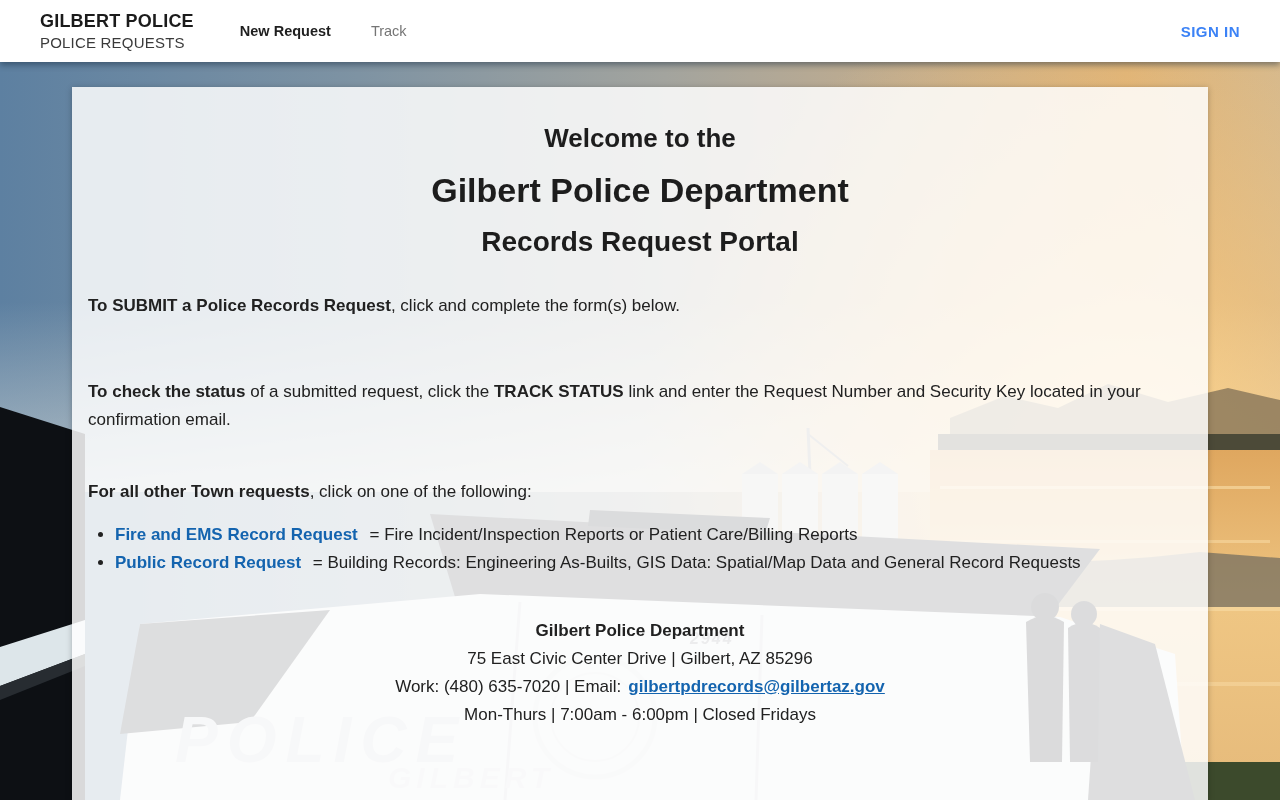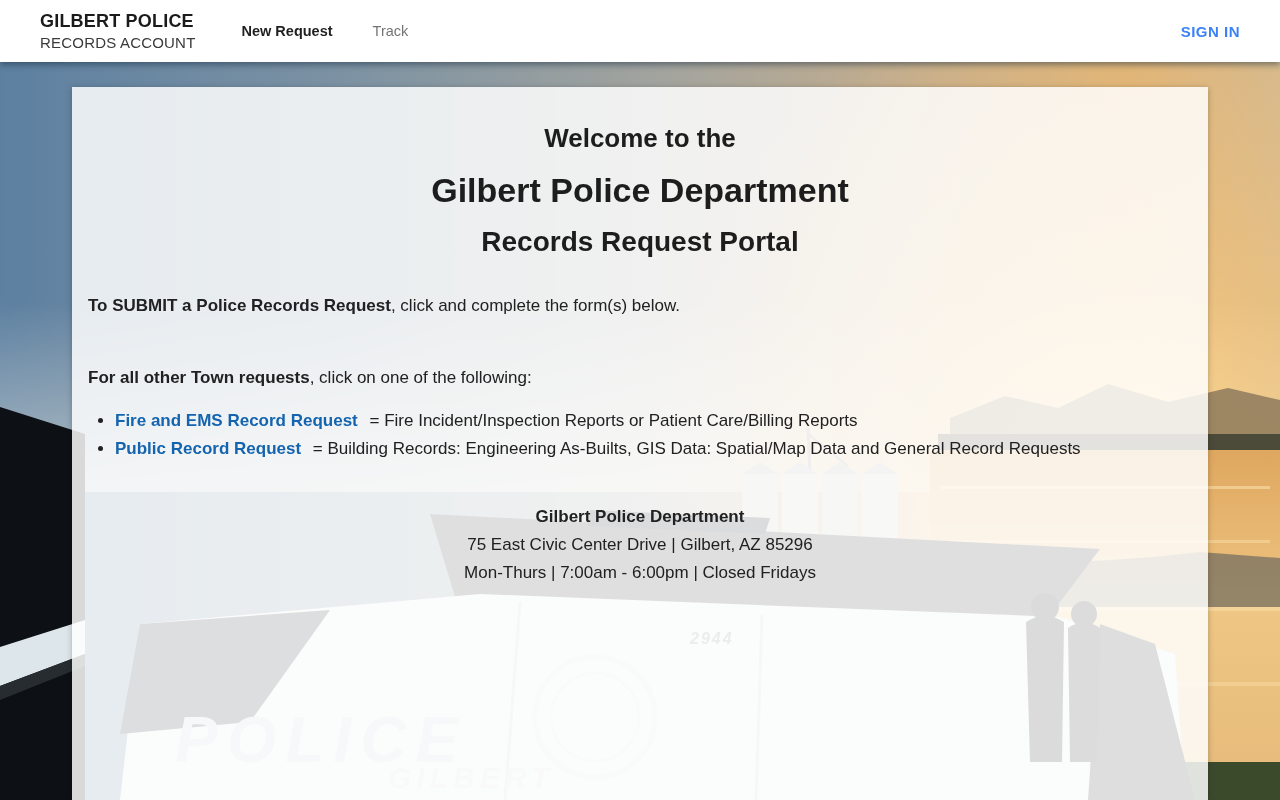--- a/index.html
+++ b/index.html
@@ -55,21 +55,21 @@
   .footer { margin-top:40px; text-align:center; }
   .footer-line { font-size:17px; line-height:28px; color:#212121; }
   .footer-name { font-weight:700; }
 </style>
 </head>
 <body>
 
 <header class="navbar">
   <div class="brand">
     <div class="brand-line1">GILBERT POLICE</div>
-    <div class="brand-line2">RECORDS ACCOUNT</div>
+    <div class="brand-line2">POLICE REQUESTS</div>
   </div>
   <nav class="nav">
     <a class="nav-link active">New Request</a>
     <a class="nav-link">Track</a>
   </nav>
   <a class="signin">SIGN IN</a>
 </header>
 
 <div class="scene">
 
@@ -158,29 +158,31 @@
   </svg>
 
   <main class="card">
 
     <h2 class="h-welcome">Welcome to the</h2>
     <h1 class="h-dept">Gilbert Police Department</h1>
     <h3 class="h-portal">Records Request Portal</h3>
 
     <p class="body-text p-submit"><strong>To SUBMIT a Police Records Request</strong><span>, click and complete the form(s) below.</span></p>
 
+    <p class="body-text p-status"><strong>To check the status</strong><span> of a submitted request, click the </span><strong>TRACK STATUS</strong><span> link and enter the Request Number and Security Key located in your confirmation email.</span></p>
 
 
     <p class="body-text p-other"><strong>For all other Town requests</strong><span>, click on one of the following:</span></p>
 
     <ul class="bullets">
       <li><a class="bullet-link">Fire and EMS Record Request</a><span> = Fire Incident/Inspection Reports or Patient Care/Billing Reports</span></li>
       <li><a class="bullet-link">Public Record Request</a><span> = Building Records: Engineering As-Builts, GIS Data: Spatial/Map Data and General Record Requests</span></li>
     </ul>
 
     <div class="footer">
       <div class="footer-line footer-name">Gilbert Police Department</div>
       <div class="footer-line">75 East Civic Center Drive | Gilbert, AZ 85296</div>
+      <div class="footer-line"><span>Work: (480) 635-7020 | Email:</span><a class="email-link">gilbertpdrecords@gilbertaz.gov</a></div>
       <div class="footer-line">Mon-Thurs | 7:00am - 6:00pm | Closed Fridays</div>
     </div>
 
   </main>
 </div>
 
 </body></html>

